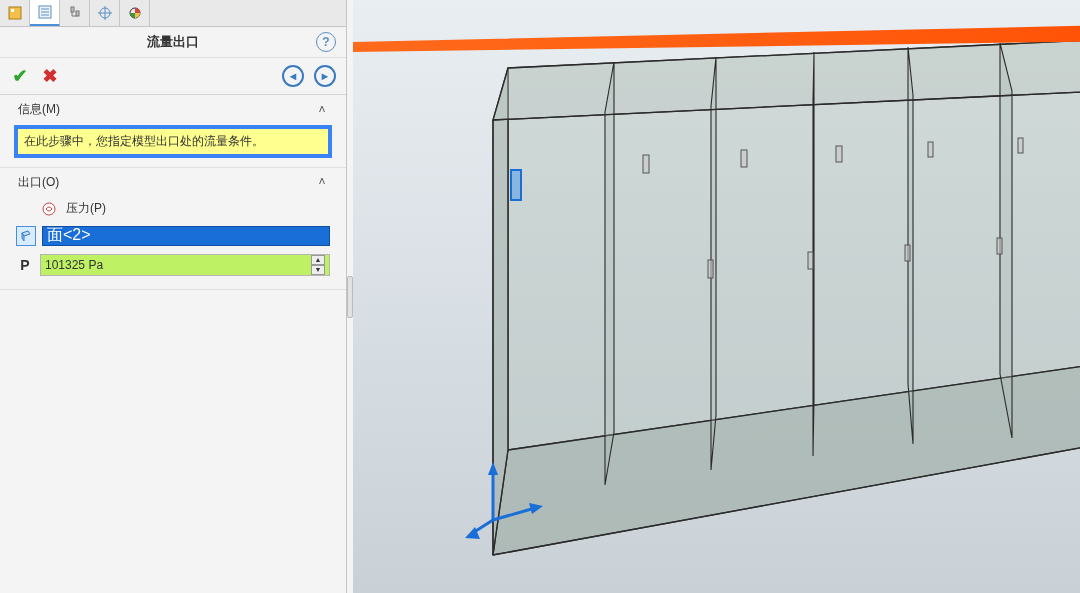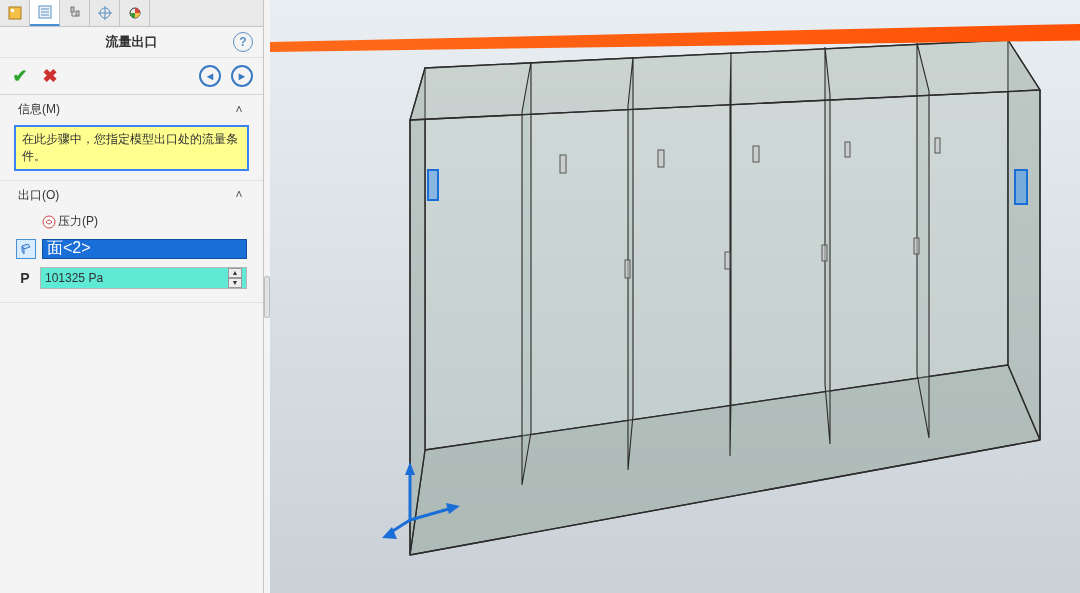--- a/index.html
+++ b/index.html
@@ -4,21 +4,21 @@
 <style>
   html, body {
     margin: 0; padding: 0; width: 1080px; height: 593px;
     font-family: "Microsoft YaHei", "SimSun", Arial, sans-serif;
     font-size: 12px; color: #333; background: #e8e8e8;
     overflow: hidden;
   }
   .app { display: flex; width: 1080px; height: 593px; }
   
   .panel {
-    width: 264px; height: 100%; background: #f4f4f4;
+    width: 347px; height: 100%; background: #f4f4f4;
     border-right: 1px solid #c5c5c5; box-sizing: border-box;
     display: flex; flex-direction: column;
   }
   .tabstrip {
     display: flex; height: 26px; border-bottom: 1px solid #c5c5c5;
     background: #e9e9e9;
   }
   .tabstrip .tab {
     width: 30px; height: 26px; display: flex; align-items: center;
     justify-content: center; border-right: 1px solid #c5c5c5;
@@ -55,46 +55,46 @@
   }
   .section-head {
     display: flex; align-items: center; justify-content: space-between;
     padding: 3px 10px; font-size: 12px; cursor: pointer;
   }
   .section-head .chev {
     width: 12px; height: 12px; display: flex; align-items: center; justify-content: center; color: #555;
   }
   .section-body { padding: 2px 6px 6px 6px; }
   .info-box {
-    background: #feff8f; border: 2px solid #3b82f6; padding: 4px 6px;
+    background: #feff8f; border: 4px solid #3b82f6; padding: 4px 6px;
     font-size: 12px; line-height: 1.4; margin-top: 2px;
   }
   .opt-row {
-    display: flex; align-items: center; padding: 4px 8px 4px 26px;
+    display: flex; align-items: center; gap: 8px; padding: 4px 8px 4px 26px;
   }
   .opt-row .opt-ic { width: 18px; height: 18px; display: flex; align-items: center; justify-content: center; }
   .sel-row {
     display: flex; align-items: center; gap: 6px; padding: 4px 2px;
   }
   .sel-row .lead-ic {
     width: 18px; height: 18px; border: 1px solid #4a90d9; background: #d8ecff;
     display: flex; align-items: center; justify-content: center;
   }
   .sel-field {
     flex: 1; height: 18px; background: #1a6ed8; color: #fff; padding: 0 4px;
     display: flex; align-items: center; border: 1px solid #0e4fa1; font-size: 16px;
   }
   .val-row {
     display: flex; align-items: center; gap: 6px; padding: 4px 2px;
   }
   .val-row .P {
     width: 18px; font-weight: bold; font-size: 14px; text-align: center;
   }
   .num-input {
-    flex: 1; height: 20px; border: 1px solid #b5b5b5; background: #5eead4;
+    flex: 1; height: 20px; border: 1px solid #b5b5b5; background: #bef264;
     padding: 0 4px; font-size: 12px; display: flex; align-items: center;
     justify-content: space-between;
   }
   .spin {
     display: flex; flex-direction: column; gap: 0; margin-left: 4px;
   }
   .spin div {
     width: 12px; height: 8px; border: 1px solid #999; font-size: 7px;
     display: flex; align-items: center; justify-content: center; background: #eee;
     line-height: 1; cursor: pointer;

